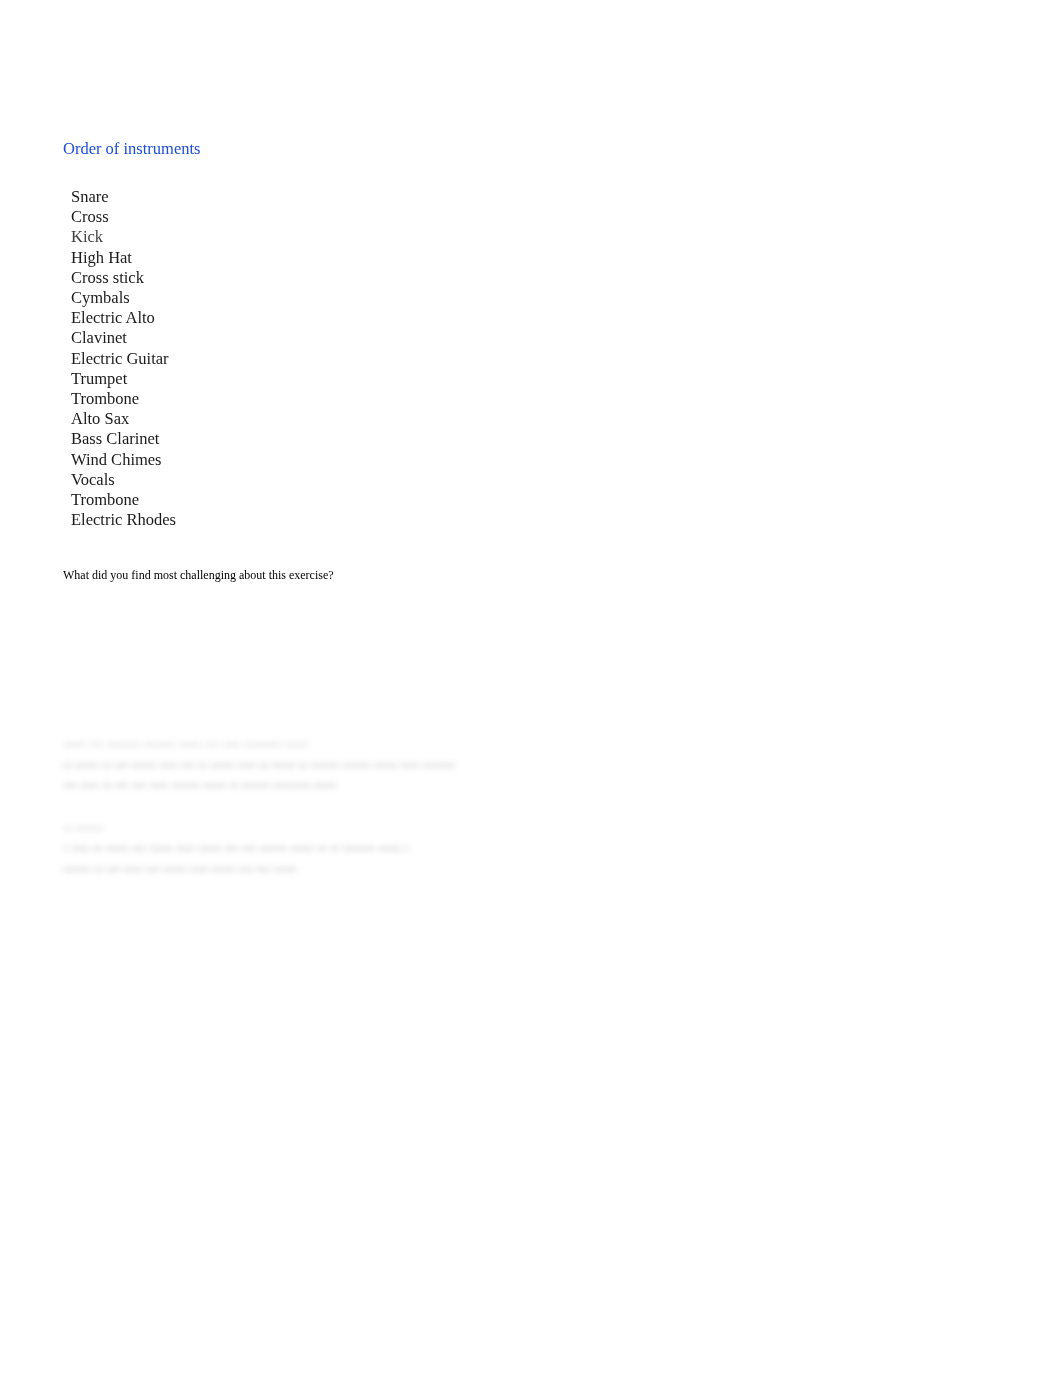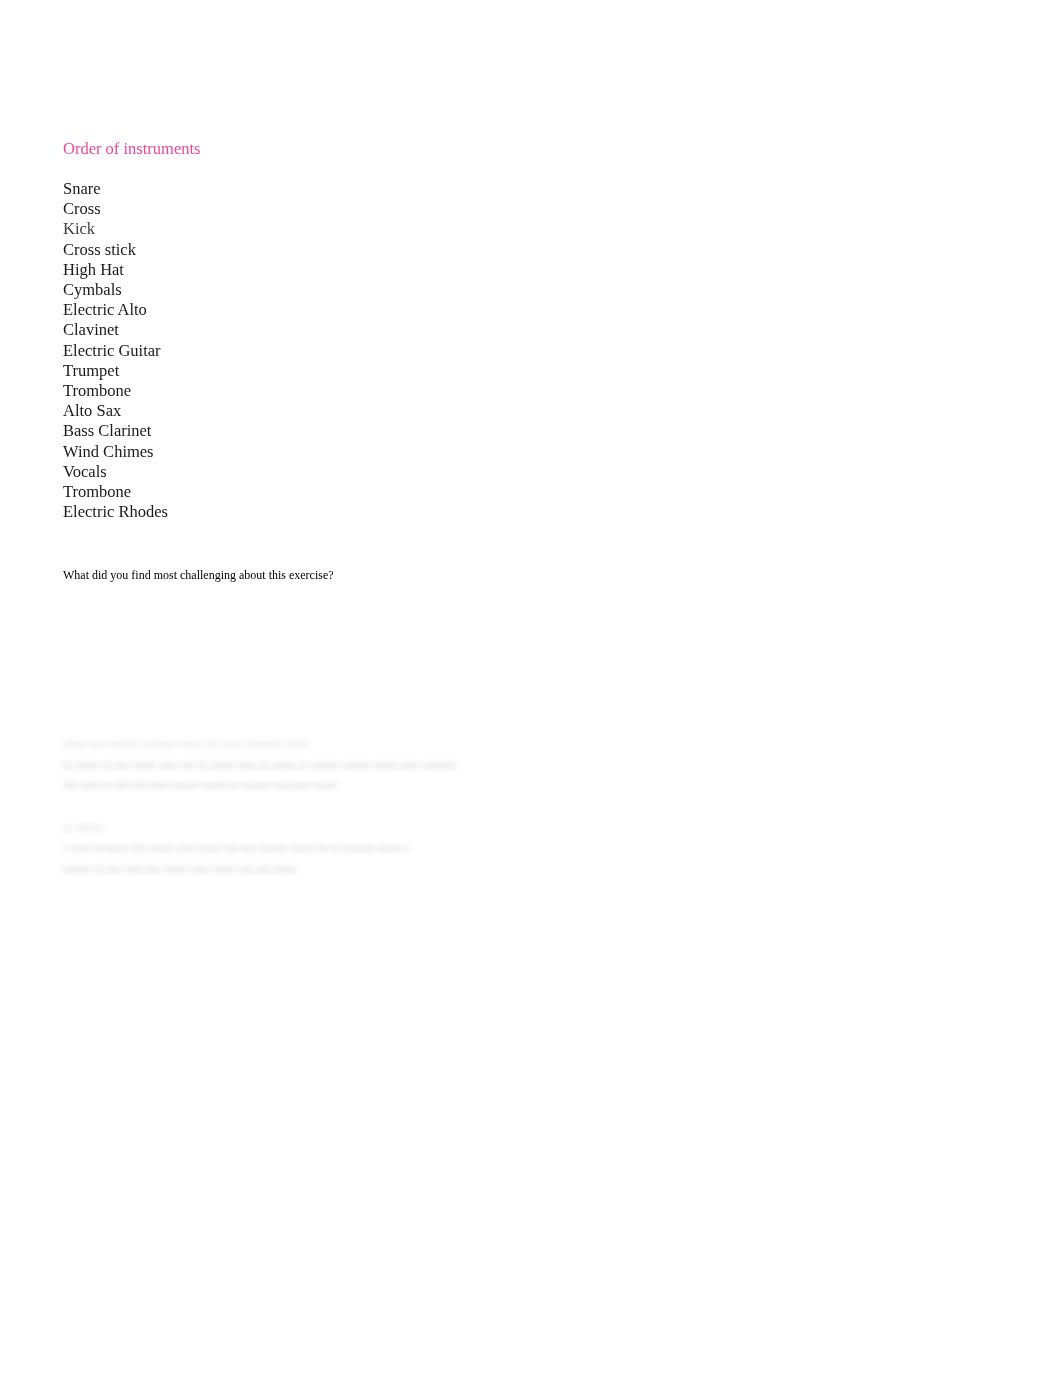--- a/index.html
+++ b/index.html
@@ -25,30 +25,30 @@
   .doc-body {
     position: absolute;
     left: 63px;
     top: 139px;
     width: 940px;
   }
 
   .heading {
     font-size: 16.5px;
     line-height: 20px;
-    color: #ec4899;
+    color: #1d4ed8;
     white-space: pre;
   }
 
   .spacer-line {
     height: 20px;
   }
 
   .instrument-list {
-    margin: 0;
+    margin: 8px;
     padding: 0;
     list-style: none;
   }
 
   .instrument-item {
     font-size: 16.5px;
     line-height: 20.2px;
     color: #1a1a1a;
     white-space: pre;
   }
@@ -112,22 +112,22 @@
 
   <div class="doc-body">
     <div class="heading">Order of instruments</div>
 
     <div class="spacer-line"></div>
 
     <div class="instrument-list" id="instrument-list">
         <div class="instrument-item">Snare</div>
         <div class="instrument-item">Cross</div>
         <div class="instrument-item muted">Kick</div>
+        <div class="instrument-item">High Hat</div>
         <div class="instrument-item">Cross stick</div>
-        <div class="instrument-item">High Hat</div>
         <div class="instrument-item">Cymbals</div>
         <div class="instrument-item">Electric Alto</div>
         <div class="instrument-item">Clavinet</div>
         <div class="instrument-item">Electric Guitar</div>
         <div class="instrument-item">Trumpet</div>
         <div class="instrument-item">Trombone</div>
         <div class="instrument-item">Alto Sax</div>
         <div class="instrument-item">Bass Clarinet</div>
         <div class="instrument-item">Wind Chimes</div>
         <div class="instrument-item">Vocals</div>

